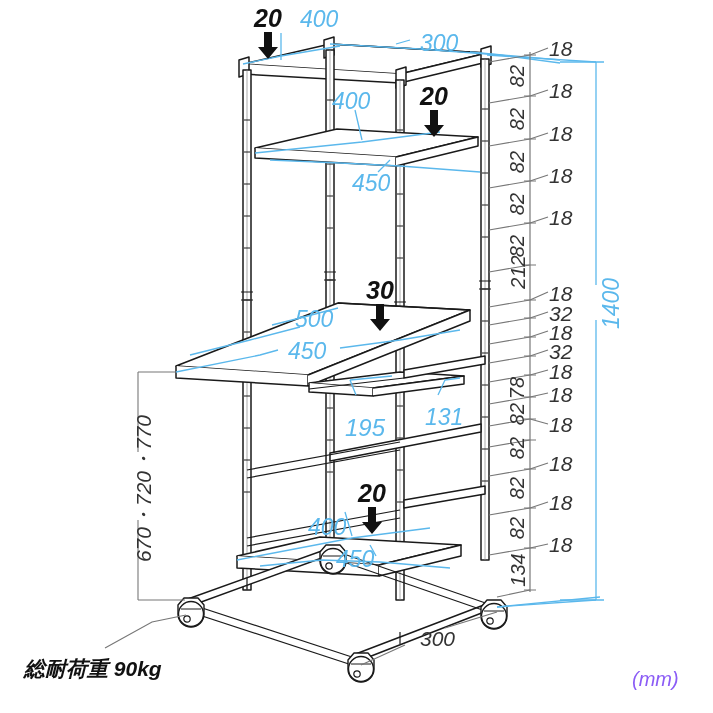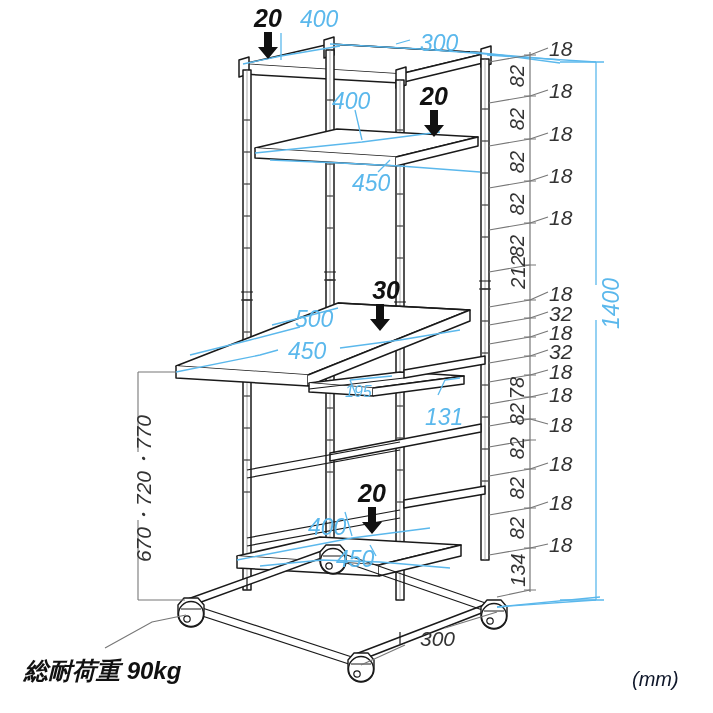--- a/index.html
+++ b/index.html
@@ -8,21 +8,21 @@
   #stage{position:absolute;inset:0;width:713px;height:632px;font-style:italic;}
   svg#drawing{position:absolute;left:0;top:0;width:713px;height:713px;}
   .lbl{position:absolute;white-space:nowrap;line-height:1;}
   .blue{color:#5bb8ec;}
   .blk{color:#1a1a1a;}
   .vert{transform-origin:center center;}
   .loadwrap{position:absolute;text-align:center;}
   .loadnum{font-weight:700;color:#111;line-height:1;}
   .loadarrow{display:block;margin:1px auto 0;}
   .footnote{position:absolute;font-weight:700;color:#111;}
-  .unit{position:absolute;color:#0f172a;}
+  .unit{position:absolute;color:#8b5cf6;}
 </style>
 </head>
 <body>
 
 <div id="stage">
 
   <svg id="drawing" viewBox="0 0 713 713">
     <defs>
       <g id="caster">
         <path d="M0,0 l6,-7 l14,0 l6,7 l0,9 a13,13 0 0 1 -26,0 z" fill="#ffffff" stroke="#1a1a1a" stroke-width="1.4"></path>
@@ -279,41 +279,41 @@
     </svg>
   </div>
 
   <div class="loadwrap" style="left:414px;top:84px;width:40px;">
     <span class="loadnum" style="font-size:25px;">20</span>
     <svg class="loadarrow" width="22" height="28" viewBox="0 0 22 28">
       <path d="M7,0 L15,0 L15,15 L21,15 L11,27 L1,15 L7,15 Z" fill="#111"></path>
     </svg>
   </div>
 
-  <div class="loadwrap" style="left:360px;top:278px;width:40px;text-align:right;">
+  <div class="loadwrap" style="left:360px;top:278px;width:40px;">
     <span class="loadnum" style="font-size:25px;">30</span>
     <svg class="loadarrow" width="22" height="28" viewBox="0 0 22 28">
       <path d="M7,0 L15,0 L15,15 L21,15 L11,27 L1,15 L7,15 Z" fill="#111"></path>
     </svg>
   </div>
 
   <div class="loadwrap" style="left:352px;top:481px;width:40px;">
     <span class="loadnum" style="font-size:25px;">20</span>
     <svg class="loadarrow" width="22" height="28" viewBox="0 0 22 28">
       <path d="M7,0 L15,0 L15,15 L21,15 L11,27 L1,15 L7,15 Z" fill="#111"></path>
     </svg>
   </div>
 
   <div class="lbl blue" style="left:300px;top:8px;font-size:23px;">400</div>
   <div class="lbl blue" style="left:420px;top:32px;font-size:23px;">300</div>
   <div class="lbl blue" style="left:332px;top:90px;font-size:23px;">400</div>
   <div class="lbl blue" style="left:352px;top:172px;font-size:23px;">450</div>
   <div class="lbl blue" style="left:295px;top:308px;font-size:23px;">500</div>
   <div class="lbl blue" style="left:288px;top:340px;font-size:23px;">450</div>
-  <div class="lbl blue" style="left:345px;top:384px;font-size:16px;">195</div>
+  <div class="lbl blue" style="left:345px;top:416px;font-size:24px;">195</div>
   <div class="lbl blue" style="left:425px;top:406px;font-size:23px;">131</div>
   <div class="lbl blue" style="left:308px;top:516px;font-size:23px;">400</div>
   <div class="lbl blue" style="left:336px;top:548px;font-size:23px;">450</div>
 
   <div class="lbl blk" style="left:420px;top:628px;font-size:21px;color:#333;">300</div>
 
   <div class="lbl blue vert" style="left:586px;top:292px;font-size:23px;transform:rotate(-90deg);">1400</div>
 
   <div class="lbl vert" style="left:70px;top:478px;font-size:21px;color:#333;transform:rotate(-90deg);">670・720・770</div>
 
@@ -339,16 +339,16 @@
   <div class="lbl blk vert" style="left:506px;top:194px;font-size:20px;color:#333;transform:rotate(-90deg);">82</div>
   <div class="lbl blk vert" style="left:506px;top:236px;font-size:20px;color:#333;transform:rotate(-90deg);">82</div>
   <div class="lbl blk vert" style="left:501px;top:262px;font-size:20px;color:#333;transform:rotate(-90deg);">212</div>
   <div class="lbl blk vert" style="left:506px;top:378px;font-size:20px;color:#333;transform:rotate(-90deg);">78</div>
   <div class="lbl blk vert" style="left:506px;top:404px;font-size:20px;color:#333;transform:rotate(-90deg);">82</div>
   <div class="lbl blk vert" style="left:506px;top:438px;font-size:20px;color:#333;transform:rotate(-90deg);">82</div>
   <div class="lbl blk vert" style="left:506px;top:478px;font-size:20px;color:#333;transform:rotate(-90deg);">82</div>
   <div class="lbl blk vert" style="left:506px;top:518px;font-size:20px;color:#333;transform:rotate(-90deg);">82</div>
   <div class="lbl blk vert" style="left:501px;top:560px;font-size:20px;color:#333;transform:rotate(-90deg);">134</div>
 
-  <div class="footnote" style="left:24px;top:655px;font-size:24px;">総耐荷重 90kg</div>
+  <div class="footnote" style="left:24px;top:655px;font-size:21px;">総耐荷重 90kg</div>
   <div class="unit" style="left:632px;top:668px;font-size:20px;">(mm)</div>
 
 </div>
 
 </body></html>

